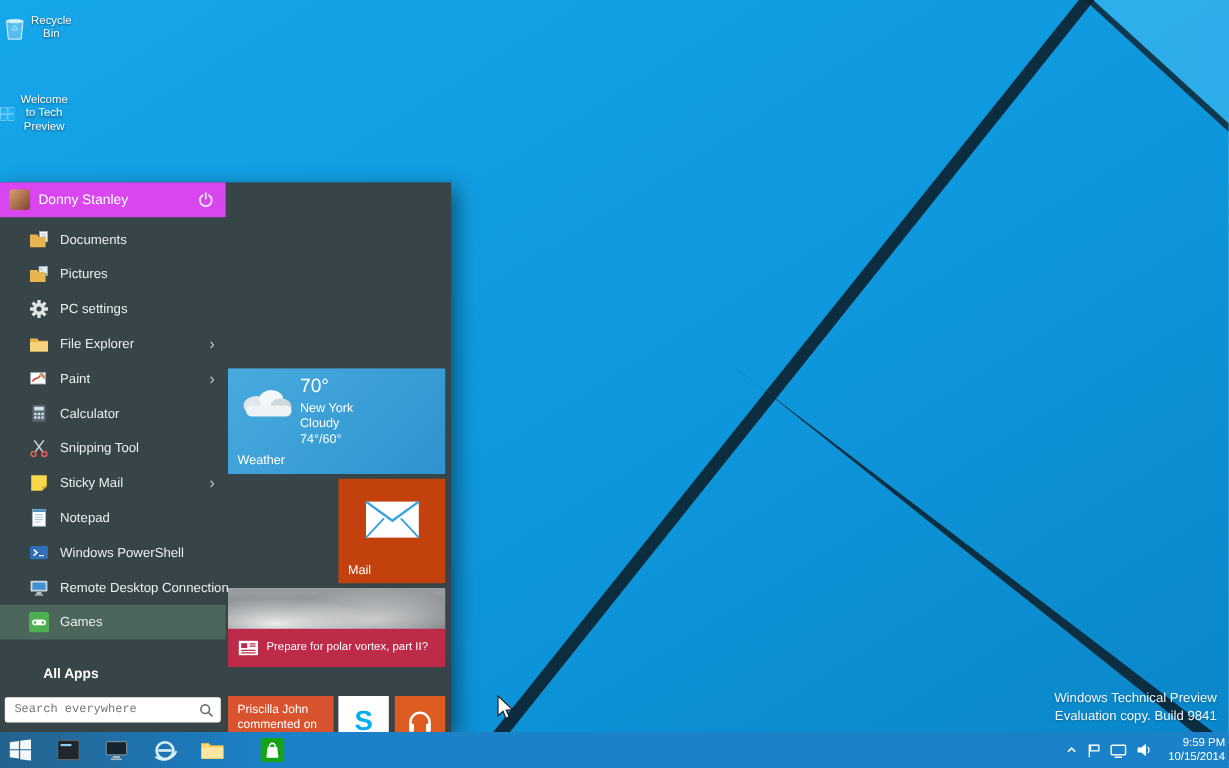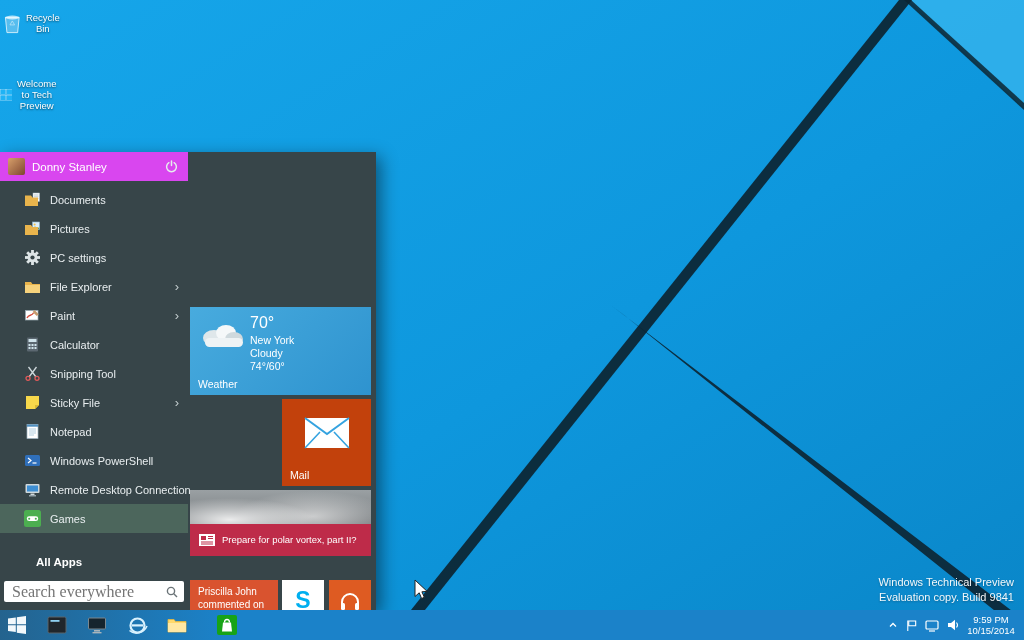--- a/index.html
+++ b/index.html
@@ -23,22 +23,22 @@
   .powerbtn{width:18px;height:18px;display:flex;align-items:center;justify-content:center;flex:none;cursor:pointer}
   .menu-list{position:absolute;left:0;top:33px;width:188px}
   .mi{height:29px;display:flex;align-items:center;padding:0 9px 0 24px;box-sizing:border-box;
       color:#e9eef0;font-size:11px;white-space:nowrap;cursor:default}
   .mi .ic{width:17px;height:17px;margin-right:9px;flex:none}
   .mi.sub::after{content:"›";margin-left:auto;color:#c3ccce;font-size:13px}
   .mi.hl{background:#4c665c}
   .allapps{position:absolute;left:36px;top:404px;color:#fff;font-size:11.5px;font-weight:bold;cursor:default}
   .searchbox{position:absolute;left:4px;top:429px;width:180px;height:21px;background:#fff;border-radius:2px;
              display:flex;align-items:center;padding:0 6px;box-sizing:border-box}
-  .searchbox input{flex:1;min-width:0;border:0;outline:0;background:none;font-size:16px;color:#333;
-                   font-family:Liberation Serif, serif}
+  .searchbox input{flex:1;min-width:0;border:0;outline:0;background:none;font-size:10px;color:#333;
+                   font-family:Liberation Mono, monospace}
   
   .tile{position:absolute;color:#fff;overflow:hidden;box-sizing:border-box;cursor:pointer}
   .tlabel{position:absolute;left:8px;bottom:5px;font-size:10.5px}
   #tile-weather{left:190px;top:155px;width:181px;height:88px;background:linear-gradient(135deg,#48abde,#2e93cf)}
   .w-temp{position:absolute;left:60px;top:7px;font-size:16px}
   .w-city{position:absolute;left:60px;top:27px;font-size:10.5px}
   .w-cond{position:absolute;left:60px;top:40px;font-size:10.5px}
   .w-hilo{position:absolute;left:60px;top:53px;font-size:10.5px}
   .w-cloud{position:absolute;left:9px;top:13px}
   #tile-calendar{left:190px;top:247px;width:88px;height:87px;background:#7b52c2}
@@ -66,21 +66,21 @@
               display:flex;align-items:center;justify-content:center}
   
   #taskbar{position:absolute;left:0;top:610px;width:1024px;height:30px;
            background:linear-gradient(90deg,#24638e 0%,#1b82c9 22%,#1b82c9 100%)}
   .tb-start{position:absolute;left:8px;top:6px;width:18px;height:18px;cursor:pointer}
   .tb-icon{position:absolute;top:5px;width:22px;height:20px;display:flex;align-items:center;
            justify-content:center;cursor:pointer}
   .tray{position:absolute;right:64px;top:0;height:30px;display:flex;align-items:center;gap:7px}
   .tray>span{display:flex;cursor:pointer}
   .clock{position:absolute;right:3px;top:4px;width:60px;color:#fff;font-size:9.5px;line-height:11px;
-         text-align:center;cursor:pointer}
+         text-align:right;cursor:pointer}
   #cursor{position:absolute;left:414px;top:579px;z-index:50}
 </style>
 </head>
 <body>
 
 <div id="screen">
 
   <svg id="wallpaper" width="1024" height="640" viewBox="0 0 1024 640">
     <defs>
       <linearGradient id="skyg" x1="0" y1="0" x2="1" y2="1">
@@ -224,21 +224,21 @@
         <span>Snipping Tool</span>
       </div>
 
       <div class="mi sub">
         <span class="ic">
           <svg viewBox="0 0 17 17" width="17" height="17">
               <path d="M2 2 h13 v9 l-4 4 H2 Z" fill="#f7d84b"></path>
               <path d="M15 11 l-4 4 v-4 Z" fill="#d8b832"></path>
             </svg>
         </span>
-        <span>Sticky File</span>
+        <span>Sticky Mail</span>
       </div>
 
       <div class="mi">
         <span class="ic">
           <svg viewBox="0 0 17 17" width="17" height="17">
               <rect x="3" y="1.5" width="11" height="14" fill="#fff" stroke="#9fb6c3" stroke-width="0.7"></rect>
               <path d="M3 1.5 h11 v2.2 H3 Z" fill="#4f8fbf"></path>
               <path d="M5 6 h7 M5 8 h7 M5 10 h7 M5 12 h5" stroke="#9fc3d8" stroke-width="0.8"></path>
             </svg>
         </span>

